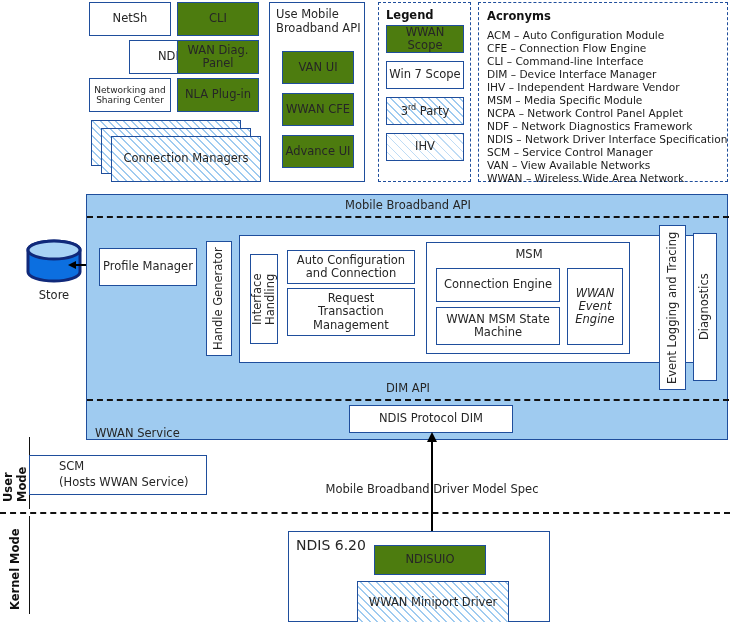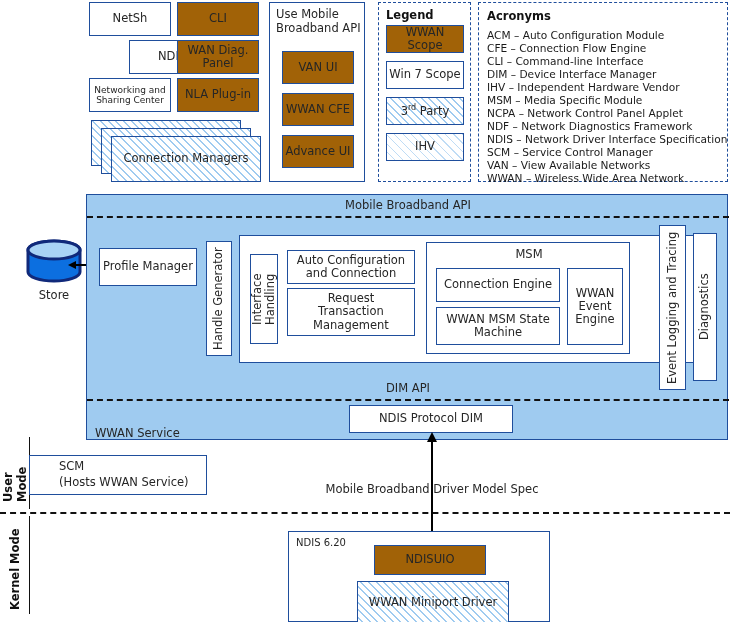--- a/index.html
+++ b/index.html
@@ -10,21 +10,21 @@
   }
   .abs{position:absolute;box-sizing:border-box;}
 
   
   .box{
     position:absolute;box-sizing:border-box;
     border:1.5px solid #1F4E9C;background:#ffffff;
     display:flex;align-items:center;justify-content:center;
     text-align:center;font-size:11.5px;line-height:1.15;
   }
-  .blue{background:#a16207;}
+  .blue{background:#4d7c0f;}
   .plain{background:#ffffff;}
   .hatch{
     background-color:#ffffff;
     background-image:repeating-linear-gradient(45deg,
         #ffffff 0px,#ffffff 4px,#9FCBF0 4px,#9FCBF0 5.4px);
   }
   .hatch-fine{
     background-color:#ffffff;
     background-image:repeating-linear-gradient(45deg,
         #ffffff 0px,#ffffff 5px,#BFDCF5 5px,#BFDCF5 6px);
@@ -200,21 +200,21 @@
     </div>
 
     <div class="box plain" style="left:186px;top:6px;width:204px;height:112px;display:block;">
       <div style="position:absolute;left:0;top:5px;width:204px;text-align:center;font-size:11.5px;">MSM</div>
       <div class="box plain" style="left:9px;top:25px;width:124px;height:34px;">
         <span>Connection Engine</span>
       </div>
       <div class="box plain" style="left:9px;top:64px;width:124px;height:38px;padding:0 3px;">
         <span>WWAN MSM State Machine</span>
       </div>
-      <div class="box plain" style="left:140px;top:25px;width:56px;height:77px;padding:0 2px;">
+      <div class="box plain" style="left:140px;top:25px;width:56px;height:77px;padding:0 2px;font-style:italic;">
         <span>WWAN Event Engine</span>
       </div>
     </div>
   </div>
 
   <div class="box plain vert" style="left:572px;top:30px;width:27px;height:165px;">
     <span>Event Logging and Tracing</span>
   </div>
 
   <div class="box plain vert" style="left:606px;top:38px;width:24px;height:148px;">
@@ -233,20 +233,20 @@
 
 <svg class="abs" style="left:420px;top:432px;" width="24" height="116">
   <line x1="12" y1="4" x2="12" y2="112" stroke="#000" stroke-width="2"></line>
   <polygon points="12,0 7,10 17,10" fill="#000"></polygon>
   <polygon points="12,116 7,106 17,106" fill="#000"></polygon>
 </svg>
 
 <div class="label-c" style="left:275px;top:482px;width:314px;">Mobile Broadband Driver Model Spec</div>
 
 <div class="box plain" style="left:288px;top:531px;width:262px;height:91px;display:block;">
-  <div style="position:absolute;left:7px;top:5px;font-size:10px;text-align:left;">NDIS 6.20</div>
+  <div style="position:absolute;left:7px;top:5px;font-size:14px;text-align:left;">NDIS 6.20</div>
   <div class="box blue" style="left:85px;top:13px;width:112px;height:30px;">
     <span>NDISUIO</span>
   </div>
   <div class="box hatch" style="left:68px;top:49px;width:152px;height:44px;">
     <span style="background:transparent;">WWAN Miniport Driver</span>
   </div>
 </div>
 
 </body></html>

